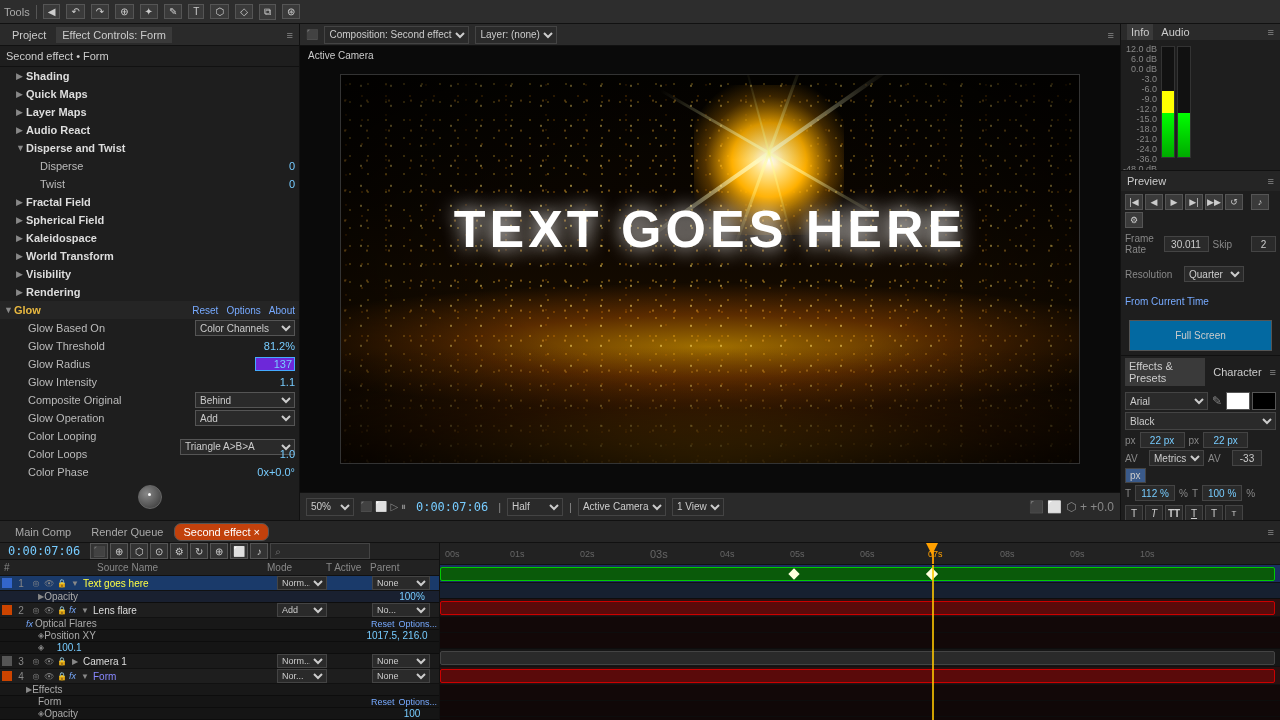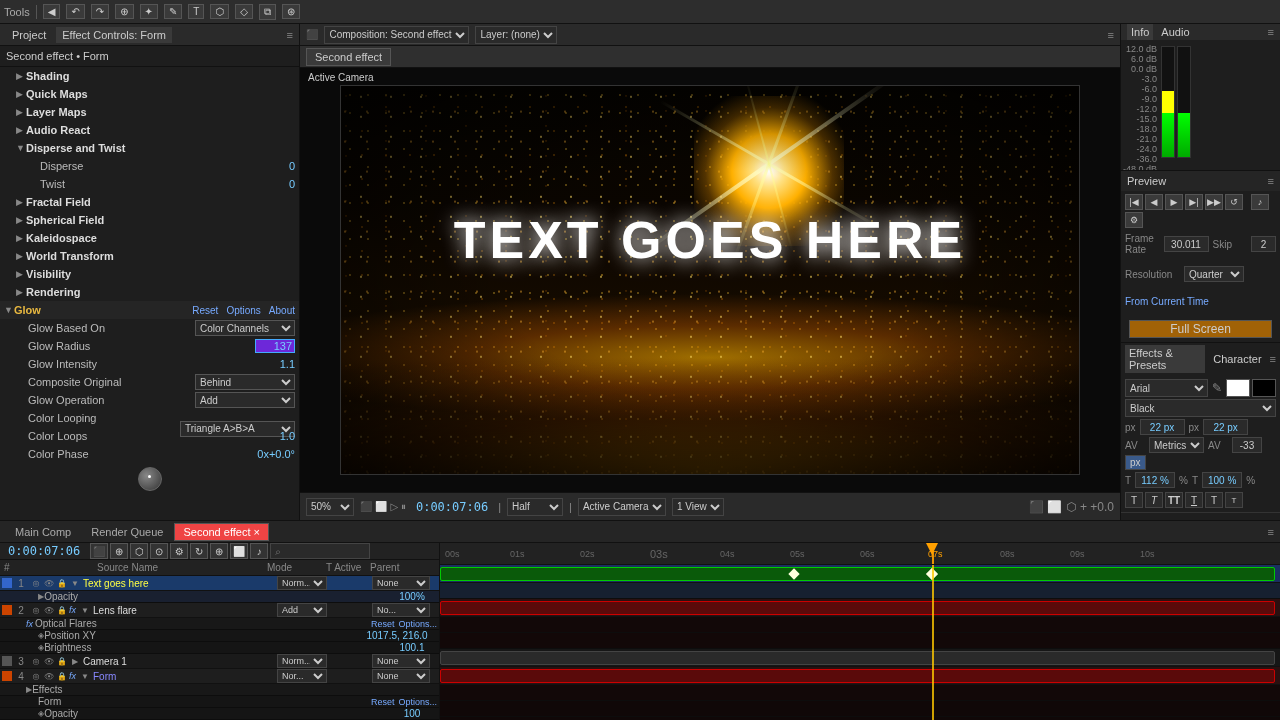--- a/index.html
+++ b/index.html
@@ -76,21 +76,21 @@
     .preview-section { border-top: 1px solid #111; }
     .preview-header { height: 20px; background: #252525; display: flex; align-items: center; padding: 0 6px; }
     .preview-label { color: #ccc; font-size: 11px; }
     .preview-controls { display: flex; align-items: center; padding: 3px 4px; gap: 2px; flex-wrap: wrap; }
     .preview-btn { background: #3a3a3a; border: 1px solid #555; color: #ccc; width: 18px; height: 16px; display: flex; align-items: center; justify-content: center; cursor: pointer; font-size: 9px; }
     .preview-fields { padding: 2px 4px; display: flex; flex-direction: column; gap: 11px; }
     .preview-field-row { display: flex; align-items: center; gap: 4px; }
     .preview-field-label { color: #888; font-size: 10px; width: 55px; }
     .preview-field-val { background: #2a2a2a; border: 1px solid #444; color: #ccc; font-size: 10px; height: 16px; width: 45px; text-align: center; }
     .preview-field-dropdown { background: #2a2a2a; border: 1px solid #444; color: #ccc; font-size: 10px; height: 16px; width: 60px; }
-    .fullscreen-btn { background: #a16207; border: 1px solid #555; color: #ccc; font-size: 12px; padding: 1px 4px; cursor: pointer; margin: 2px 4px; }
+    .fullscreen-btn { background: #0369a1; border: 1px solid #555; color: #ccc; font-size: 10px; padding: 9px 4px; cursor: pointer; margin: 2px 4px; }
     .effects-section { border-top: 1px solid #111; }
     .effects-header { display: flex; align-items: center; padding: 2px 4px; gap: 4px; }
     .effects-tab { color: #ccc; font-size: 11px; cursor: pointer; padding: 2px 4px; }
     .effects-tab.active { background: #3a3a3a; }
     .font-section { padding: 4px; }
     .font-row { display: flex; align-items: center; gap: 2px; margin-bottom: 2px; }
     .font-dropdown { background: #2a2a2a; border: 1px solid #444; color: #ccc; font-size: 10px; height: 18px; flex: 1; }
     .font-color-swatch { width: 24px; height: 18px; background: #fff; border: 1px solid #555; }
     .font-color-bg { width: 24px; height: 18px; background: #000; border: 1px solid #555; }
     .font-size-row { display: flex; align-items: center; gap: 4px; }
@@ -106,21 +106,21 @@
     .text-style-btn { background: #2a2a2a; border: 1px solid #444; color: #ccc; font-size: 10px; width: 18px; height: 16px; display: flex; align-items: center; justify-content: center; cursor: pointer; }
     .size-pct-row { display: flex; align-items: center; gap: 4px; margin-top: 2px; }
     .size-pct-input { background: #2a2a2a; border: 1px solid #444; color: #7cf; font-size: 10px; height: 16px; width: 40px; text-align: center; }
     .size-pct-label { color: #888; font-size: 10px; }
     .white-dots-preview { color: #fff; font-size: 14px; font-weight: bold; text-align: center; padding: 4px; border-top: 1px solid #333; }
 
     
     .bottom-panel { height: 200px; background: #1a1a1a; border-top: 1px solid #111; display: flex; flex-direction: column; flex-shrink: 0; }
     .timeline-tabs { height: 22px; background: #252525; border-bottom: 1px solid #111; display: flex; align-items: center; padding: 0 6px; gap: 2px; }
     .timeline-tab { color: #aaa; font-size: 11px; padding: 2px 8px; cursor: pointer; border: 1px solid transparent; }
-    .timeline-tab.active { background: #ef4444; border-color: #555; color: #fff; }
+    .timeline-tab.active { background: #c2410c; border-color: #555; color: #fff; border-radius: 7px; }
     .timeline-body { flex: 1; display: flex; overflow: hidden; }
     .layers-panel { width: 440px; flex-shrink: 0; border-right: 1px solid #111; display: flex; flex-direction: column; }
     .layers-header { height: 22px; background: #222; display: flex; align-items: center; padding: 0 4px; gap: 4px; border-bottom: 1px solid #111; }
     .layers-col { color: #888; font-size: 10px; }
     .layers-col.num { width: 20px; }
     .layers-col.name { flex: 1; }
     .layers-col.mode { width: 55px; }
     .layers-col.trk { width: 40px; }
     .layers-col.parent { width: 65px; }
     .layers-controls { height: 22px; background: #222; display: flex; align-items: center; padding: 0 4px; gap: 2px; border-bottom: 1px solid #111; }
@@ -271,20 +271,26 @@
 
       <div class="prop-row">
         <span class="prop-indent"></span>
           <span class="prop-indent"></span>
         <span class="prop-label">Glow Based On</span>
         <select class="prop-dropdown">
           <option>Color Channels</option>
         </select>
       </div>
 
+      <div class="prop-row">
+        <span class="prop-indent"></span>
+          <span class="prop-indent"></span>
+        <span class="prop-label">Glow Threshold</span>
+        <span class="prop-value">81.2%</span>
+      </div>
 
       <div class="prop-row">
         <span class="prop-indent"></span>
           <span class="prop-indent"></span>
         <span class="prop-label">Glow Radius</span>
         <span class="prop-value selected">137</span>
       </div>
 
       <div class="prop-row">
         <span class="prop-indent"></span>
@@ -347,23 +353,20 @@
   <div class="center-panel">
     <div class="comp-header">
       <span style="color:#888;font-size:10px;">⬛</span>
       <select class="comp-dropdown">
         <option>Composition: Second effect</option>
       </select>
       <select class="comp-dropdown">
         <option>Layer: (none)</option>
       </select>
       <span style="margin-left:auto;color:#888;cursor:pointer;">≡</span>
-    </div>
-    <div class="comp-header" style="background:#2f2f2f;">
-      <button class="comp-tab">Second effect</button>
     </div>
     <div class="viewer">
       <span class="viewer-label">Active Camera</span>
       <div class="comp-bg">
         <div class="comp-canvas">
 
           <div style="position:absolute;inset:0;background:linear-gradient(to bottom, #050300 0%, #0a0500 30%, #150b00 60%, #050300 100%);"></div>
           <div class="golden-dots"></div>
           <div class="particle-layer"></div>
 
@@ -638,21 +641,20 @@
       </div>
       <div class="sub-row" style="background:#151515;">
         <span class="sub-indent2"></span>
         <span class="expand-tri">◈</span>
         <span class="sub-name">Position XY</span>
         <span class="sub-value" style="color:#7cf;width:80px;">1017.5, 216.0</span>
       </div>
       <div class="sub-row" style="background:#151515;">
         <span class="sub-indent2"></span>
         <span class="expand-tri">◈</span>
-        <span class="sub-name">Brightness</span>
         <span class="sub-value" style="color:#7cf;">100.1</span>
       </div>
 
       <div class="layer-row" style="background:#1a1a1a;">
         <div class="red-square" style="background:#555;"></div>
         <span class="layer-num">3</span>
         <div class="layer-icons">
           <span class="layer-icon">◎</span>
           <span class="layer-icon">👁</span>
           <span class="layer-icon">🔒</span>

